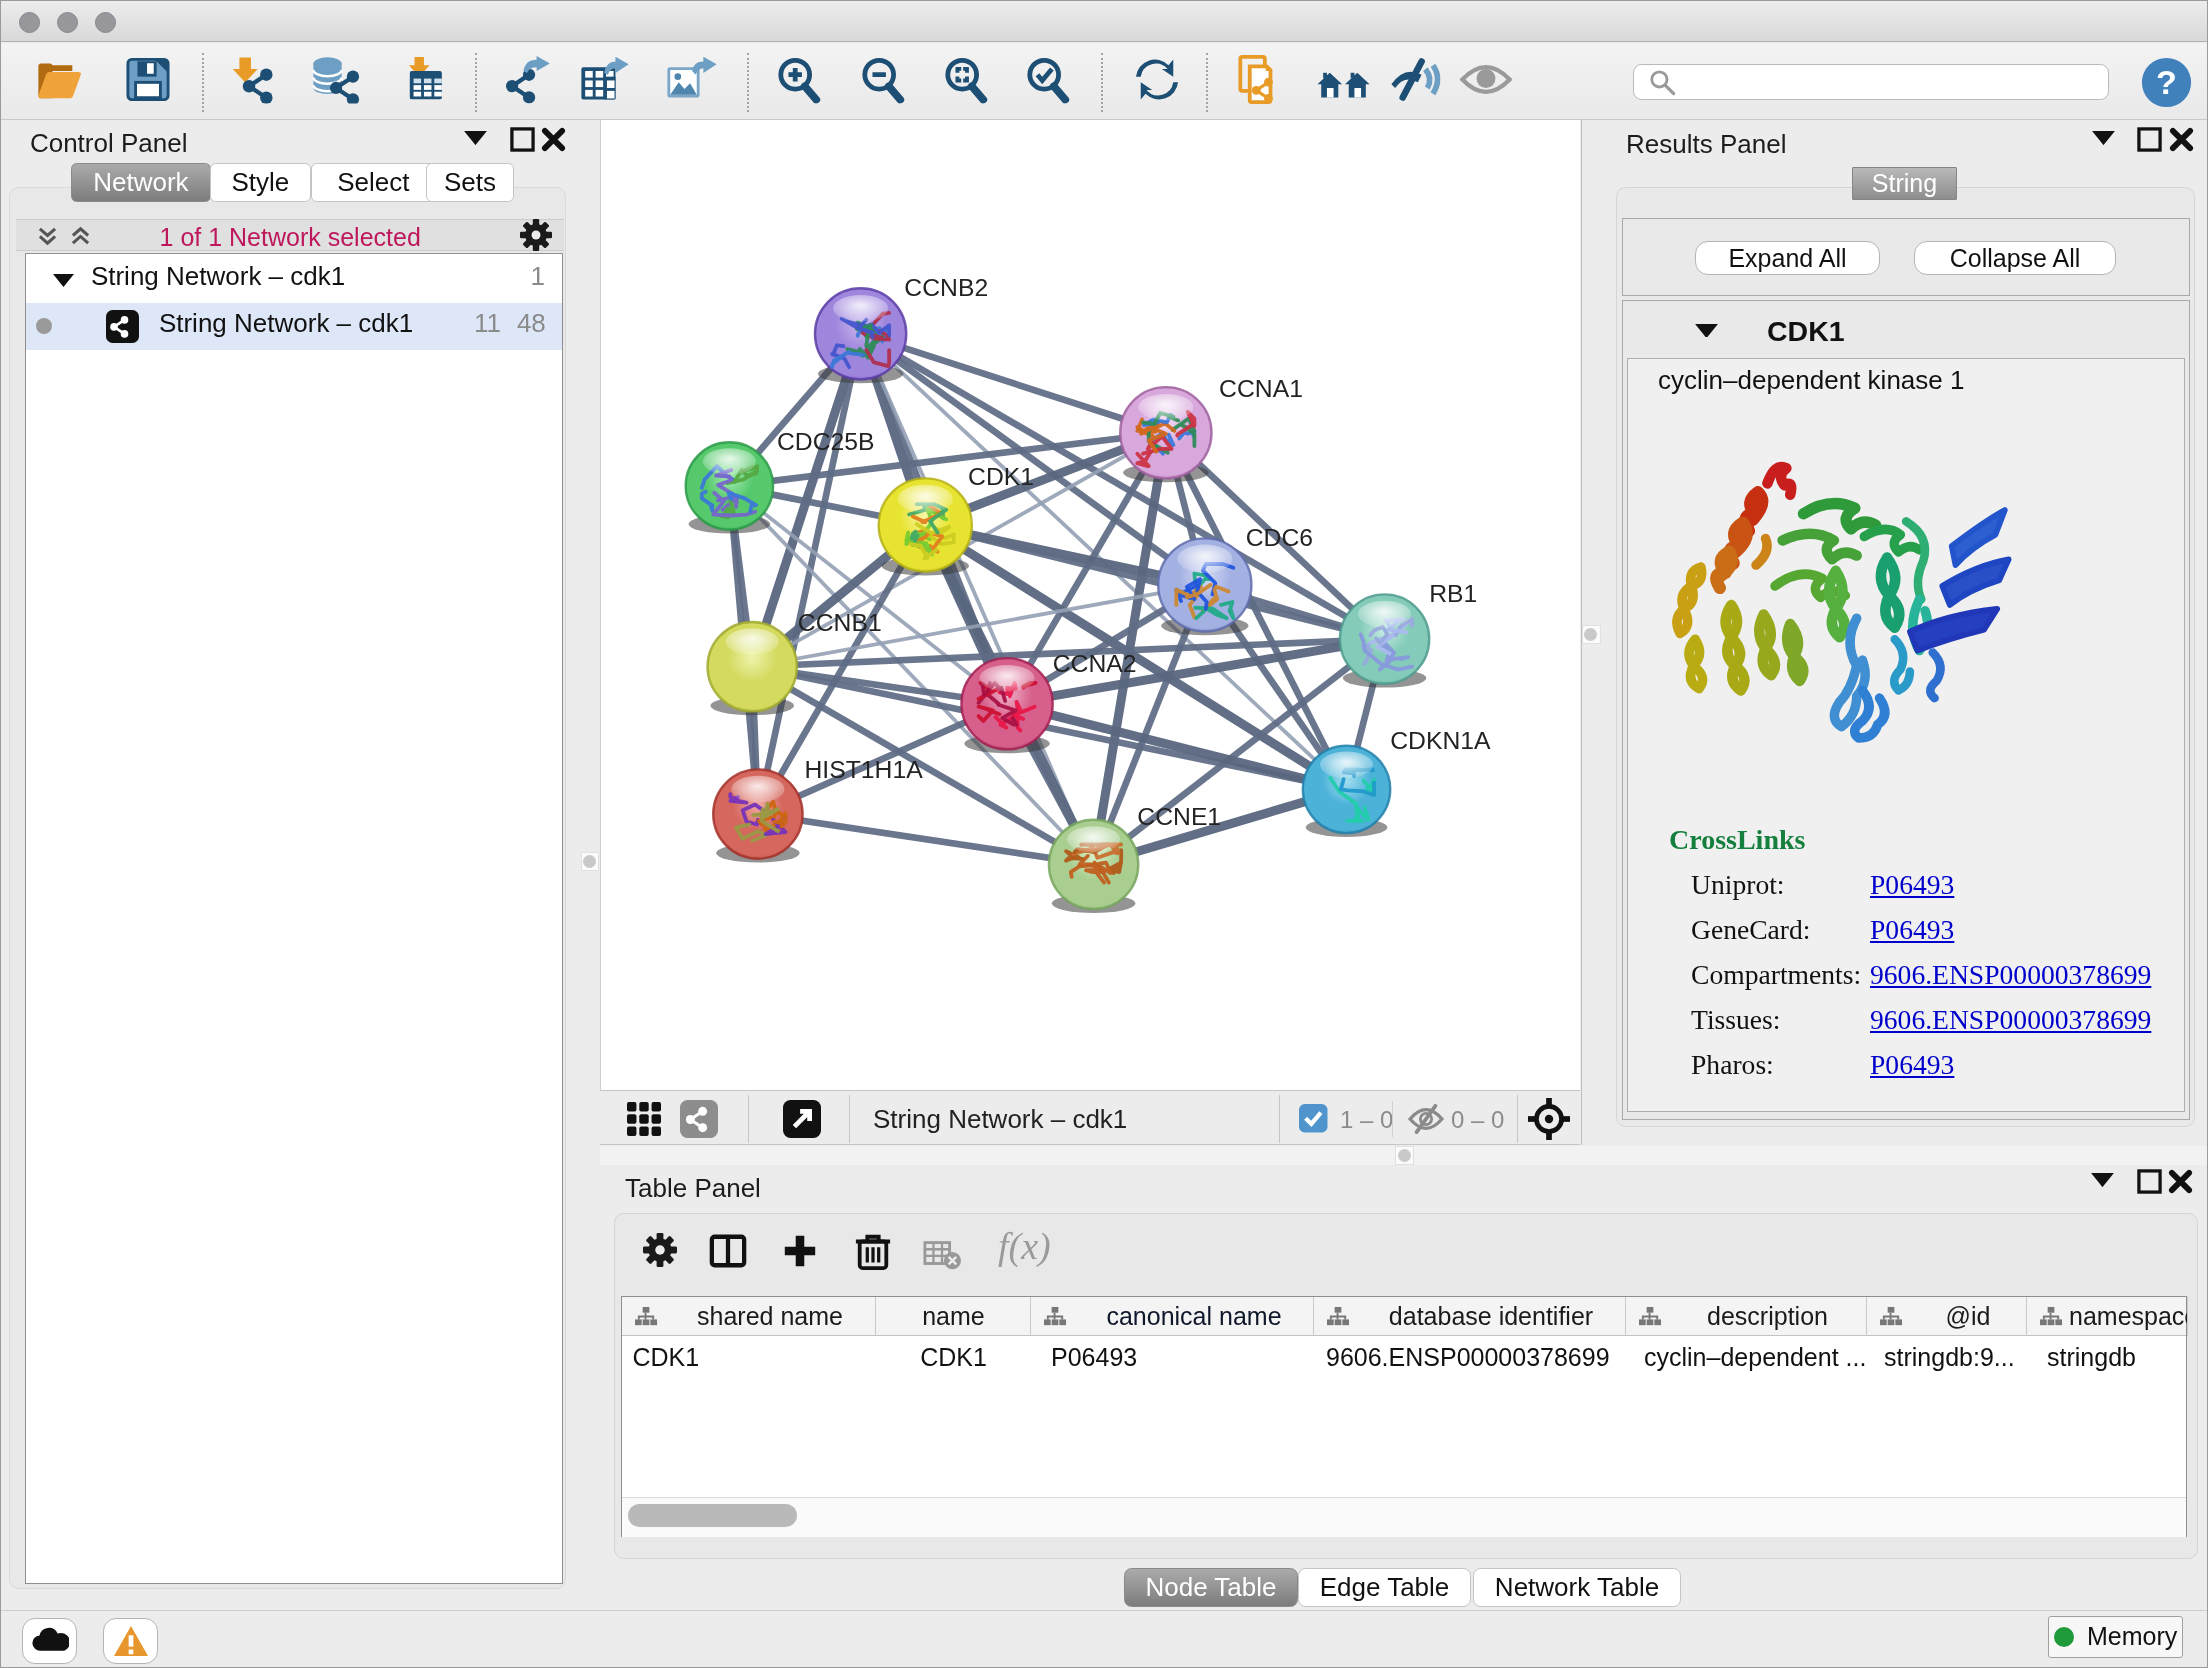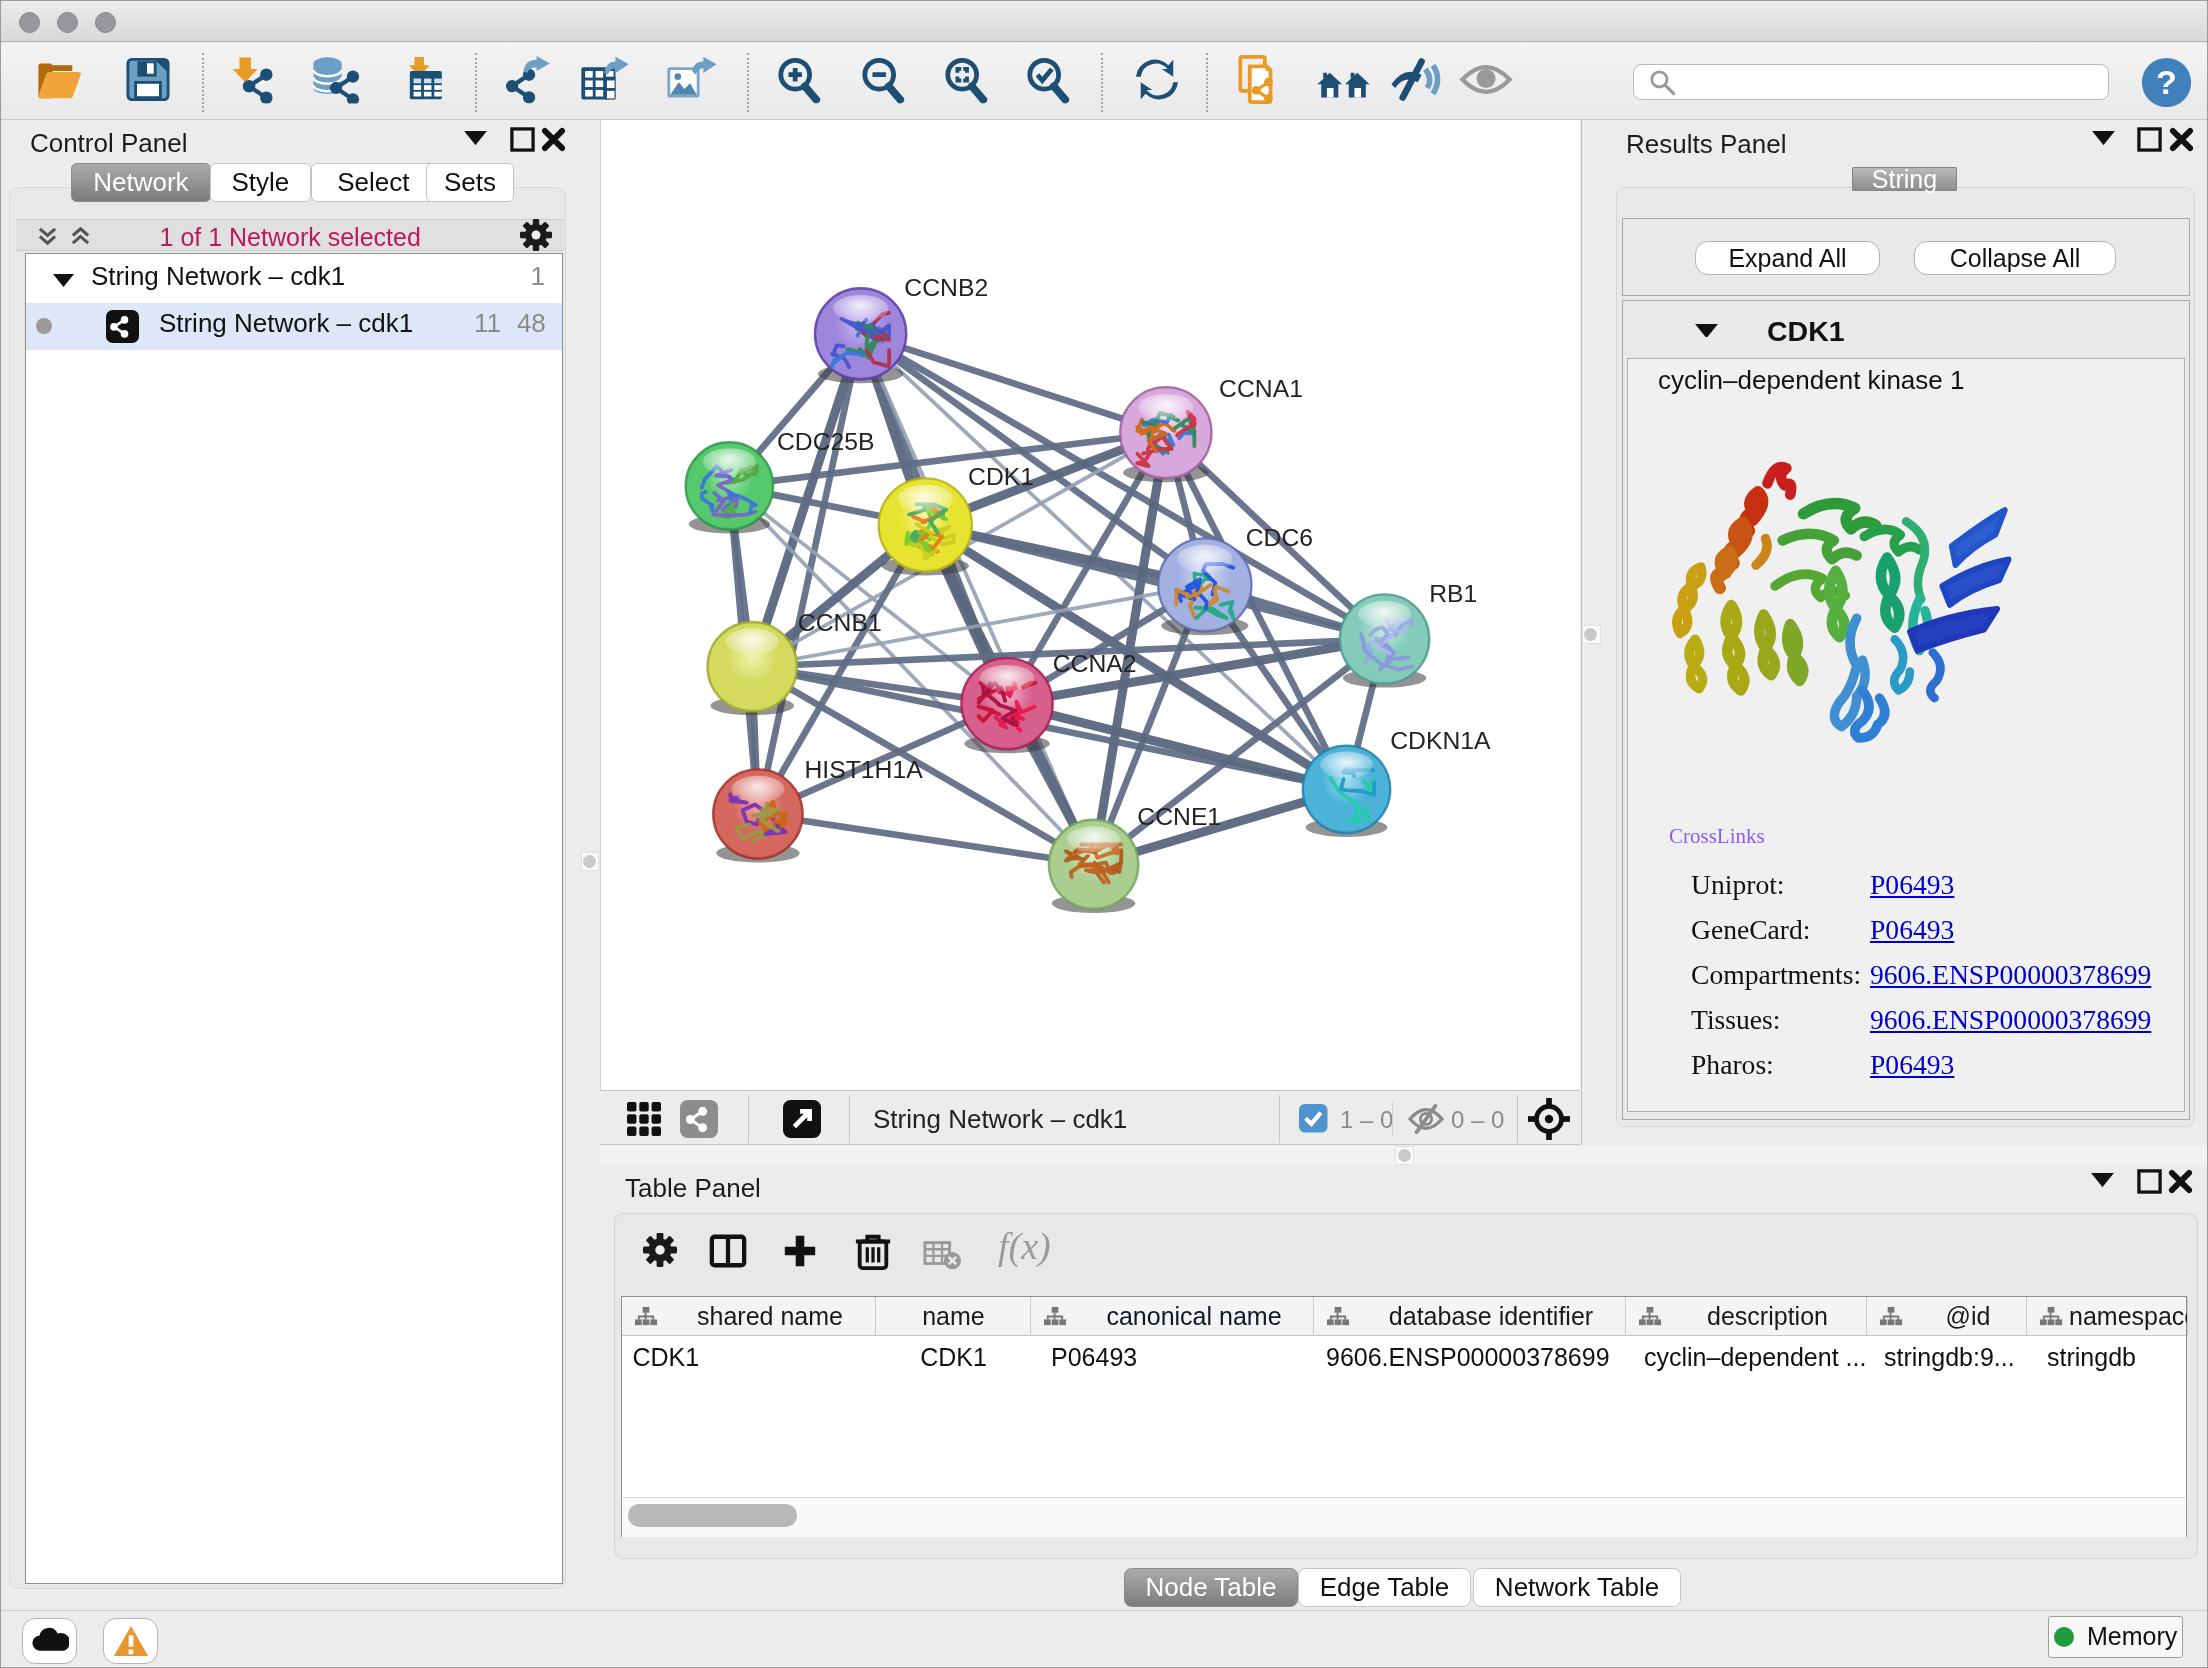--- a/index.html
+++ b/index.html
@@ -263,32 +263,32 @@
  <div style="position:absolute;left:510px;top:10.5px"><svg width="23" height="13.3" viewBox="0 0 24 14" style="">
           <path d="M0 0 L24 0 L12.0 14.879999999999999 Z" fill="#111"></path>
         </svg></div>
       <div style="position:absolute;left:555px;top:6.7px"><svg width="25" height="25" viewBox="0 0 26 26" style="">
           <rect x="2" y="2" width="22" height="22" fill="none" stroke="#111" stroke-width="3.4"></rect>
         </svg></div>
       <div style="position:absolute;left:587px;top:6.7px"><svg width="25" height="25" viewBox="0 0 26 26" style="">
           <path d="M4 4 L22 22 M22 4 L4 22" stroke="#111" stroke-width="6" stroke-linecap="round"></path>
         </svg></div>
  <div style="position:absolute;left:34px;top:67px;width:579px;height:940px;background:#e9e9e9;border:1px solid #d5d5d5;border-radius:9.5px"></div>
- <div style="position:absolute;left:270px;top:47px;width:105px;height:24px;background:linear-gradient(#b9b9b9,#8d8d8d);border:1px solid #858585;border-radius:1px;color:#fff;font-size:25px;display:flex;align-items:center;justify-content:center">String</div>
+ <div style="position:absolute;left:270px;top:47px;width:105px;height:33px;background:linear-gradient(#b9b9b9,#8d8d8d);border:1px solid #858585;border-radius:1px;color:#fff;font-size:25px;display:flex;align-items:center;justify-content:center">String</div>
  <div style="position:absolute;left:40px;top:98px;width:568px;height:78px;border:1px solid #a8a8a8"></div>
  <div class="btn" style="position:absolute;left:113px;top:121px;width:185px;height:34px">Expand All</div>
  <div class="btn" style="position:absolute;left:332px;top:121px;width:202px;height:34px">Collapse All</div>
  <div style="position:absolute;left:40px;top:180px;width:568px;height:820px;border:1px solid #a8a8a8"></div>
  <div style="position:absolute;left:113px;top:203px"><svg width="23" height="13.3" viewBox="0 0 24 14" style="">
           <path d="M0 0 L24 0 L12.0 14.879999999999999 Z" fill="#111"></path>
         </svg></div>
  <div style="position:absolute;left:185px;top:195px;font-size:28.5px;font-weight:700;color:#111">CDK1</div>
  <div style="position:absolute;left:45px;top:238px;width:558px;height:754px;background:#f0f0f0;border:1px solid #aeaeae"></div>
  <div style="position:absolute;left:76px;top:245px;font-size:26px;color:#111">cyclin–dependent kinase 1</div>
- <div style="position:absolute;left:87px;top:704px;font-family:'Liberation Serif',serif;font-size:21px;font-weight:400;color:#8b5cf6">CrossLinks</div>
+ <div style="position:absolute;left:87px;top:704px;font-family:'Liberation Serif',serif;font-size:28px;font-weight:700;color:#15803d">CrossLinks</div>
  <div style="position:absolute;left:109px;top:742px;font-family:'Liberation Serif',serif;font-size:27.6px;color:#111;line-height:45px">
    Uniprot:<br>GeneCard:<br>Compartments:<br>Tissues:<br>Pharos:
  </div>
  <div style="position:absolute;left:288px;top:742px;font-family:'Liberation Serif',serif;font-size:27.6px;line-height:45px">
    <a class="bl">P06493</a><br><a class="bl">P06493</a><br><a class="bl">9606.ENSP00000378699</a><br><a class="bl">9606.ENSP00000378699</a><br><a class="bl">P06493</a>
  </div>
 </div>
 
 <div style="position:absolute;left:1581px;top:624px;width:19px;height:19px;background:#fbfbfb;border:1px solid #e0e0e0"></div>
 <div style="position:absolute;left:1583px;top:627px;width:13.3px;height:13.3px;border-radius:50%;background:#c9c9c9"></div>

